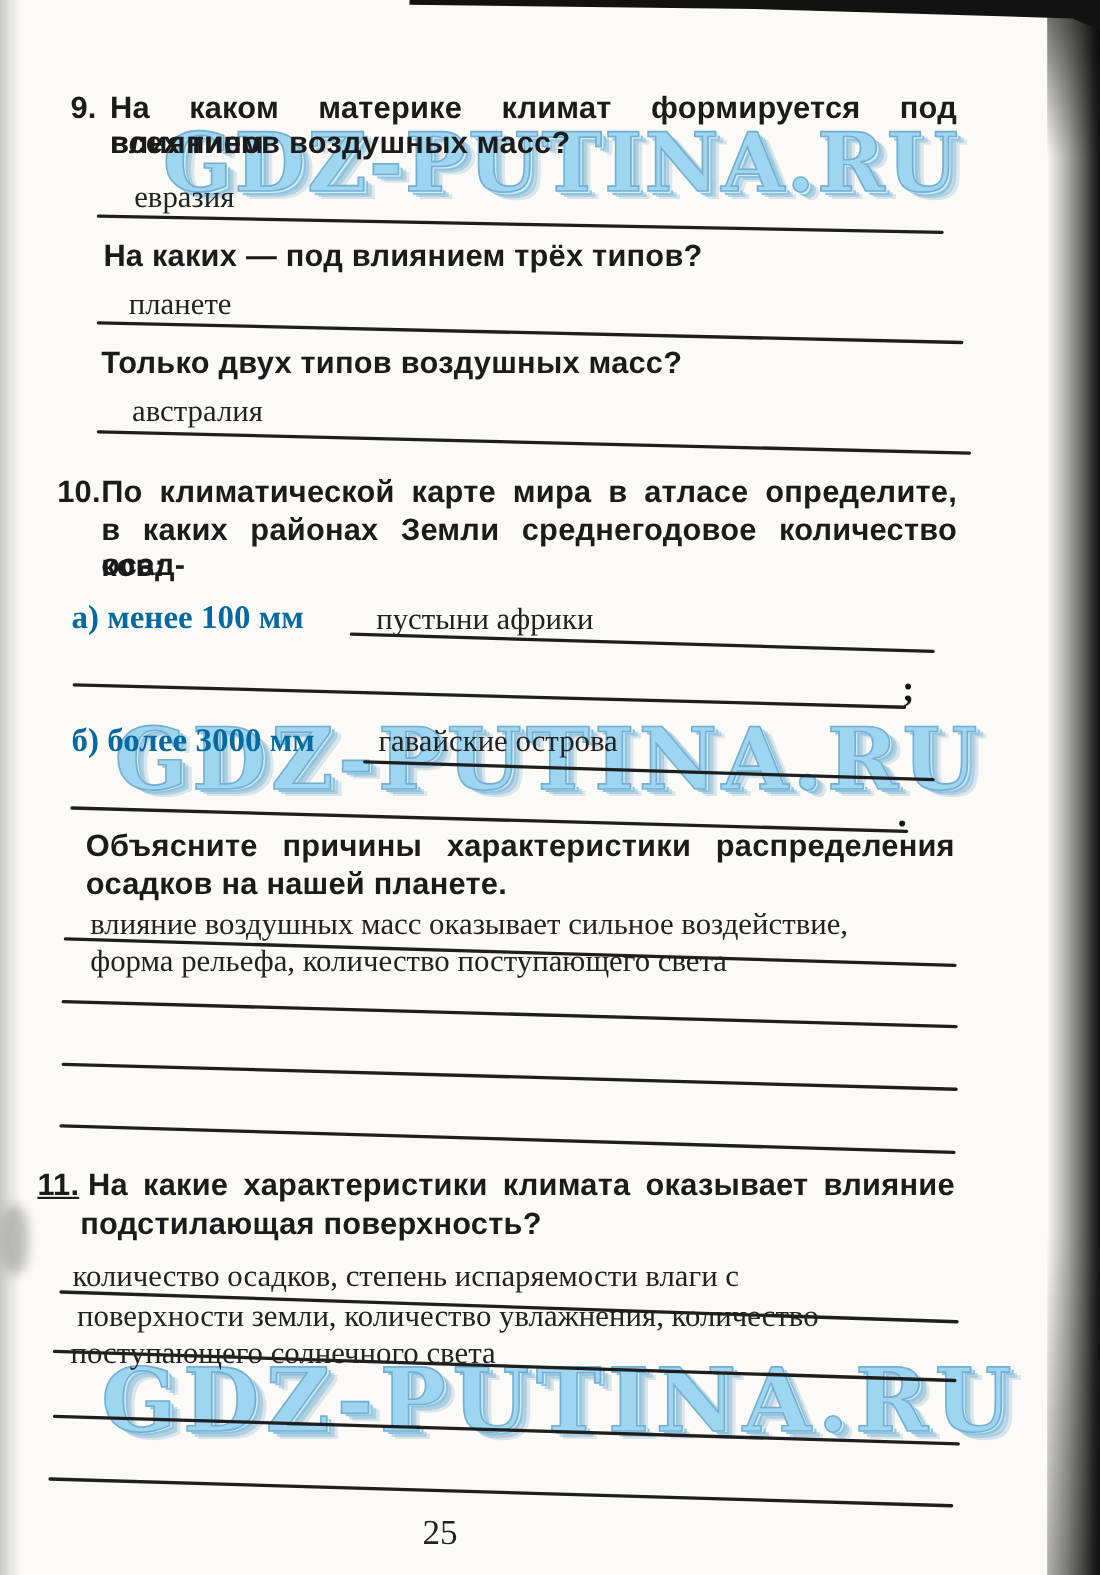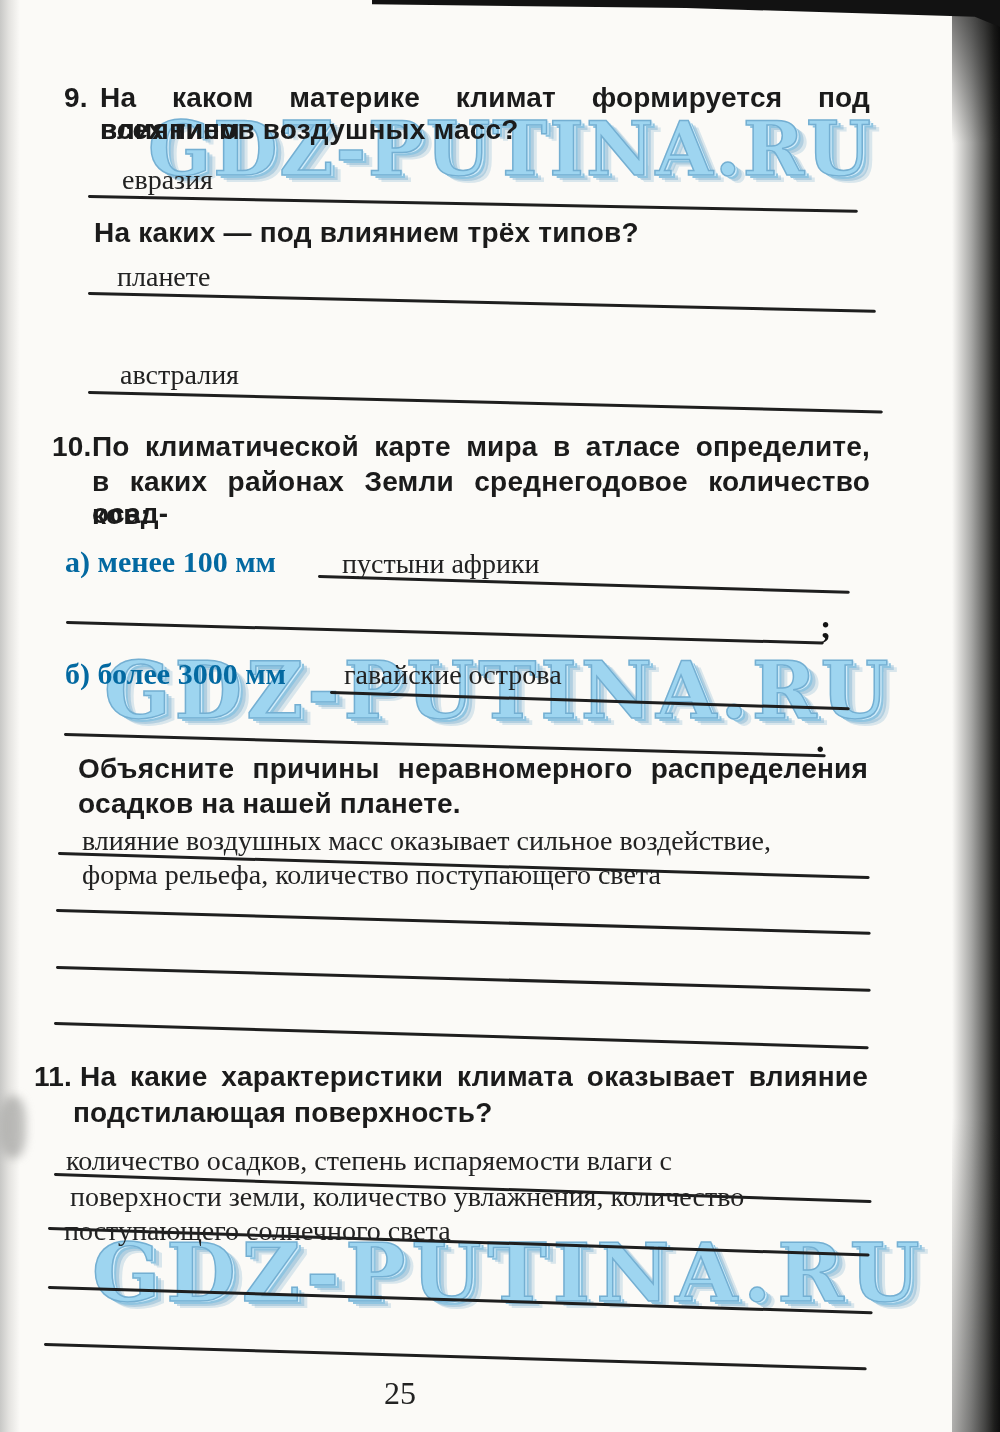--- a/index.html
+++ b/index.html
@@ -81,21 +81,21 @@
   #q10al{left:65px;top:545px;}
   #q10aa{left:342px;top:548px;}
   #semi1{left:820px;top:608px;}
   #q10bl{left:65px;top:657px;}
   #q10ba{left:344px;top:659px;}
   #per1{left:816px;top:722px;}
   #exq1{left:78px;top:753px;width:790px;}
   #exq2{left:78px;top:788px;}
   #exa1{left:82px;top:825px;}
   #exa2{left:82px;top:859px;}
-  #qn11{left:34px;top:1061px;}
+  #qn11{left:34px;top:1061px;text-decoration:underline;}
   #q11t1{left:80px;top:1061px;width:788px;}
   #q11t2{left:73px;top:1097px;}
   #a11-1{left:66px;top:1145px;}
   #a11-2{left:70px;top:1181px;}
   #a11-3{left:64px;top:1215px;}
   #pnum{left:384px;top:1375px;font-size:32px;}
 </style>
 </head>
 <body>
 
@@ -111,41 +111,42 @@
   <div id="wm3" class="wm">GDZ-PUTINA.RU</div>
 
   <div id="qn9" class="txt q">9.</div>
   <div id="q9t1" class="txt q just">На каком материке климат формируется под влиянием</div>
   <div id="q9t2" class="txt q">всех типов воздушных масс?</div>
   <div id="a9-1" class="txt ans">евразия</div>
   <div id="l1" class="rline"></div>
   <div id="q9t3" class="txt q">На каких — под влиянием трёх типов?</div>
   <div id="a9-2" class="txt ans">планете</div>
   <div id="l2" class="rline"></div>
+  <div id="q9t4" class="txt q">Только двух типов воздушных масс?</div>
   <div id="a9-3" class="txt ans">австралия</div>
   <div id="l3" class="rline"></div>
 
   <div id="qn10" class="txt q">10.</div>
   <div id="q10t1" class="txt q just">По климатической карте мира в атласе определите,</div>
   <div id="q10t2" class="txt q just">в каких районах Земли среднегодовое количество осад-</div>
   <div id="q10t3" class="txt q">ков:</div>
 
   <div id="q10al" class="txt lbl">а) менее 100 мм</div>
   <div id="q10aa" class="txt ans">пустыни африки</div>
   <div id="l4" class="rline"></div>
   <div id="l5" class="rline"></div>
   <div id="semi1" class="txt punct">;</div>
 
   <div id="q10bl" class="txt lbl">б) более 3000 мм</div>
   <div id="q10ba" class="txt ans">гавайские острова</div>
   <div id="l6" class="rline"></div>
   <div id="l7" class="rline"></div>
   <div id="per1" class="txt punct">.</div>
 
-  <div id="exq1" class="txt q just">Объясните причины неравномерного распределения</div>
+  <div id="exq1" class="txt q just">Объясните причины характеристики распределения</div>
   <div id="exq2" class="txt q">осадков на нашей планете.</div>
   <div id="exa1" class="txt ans">влияние воздушных масс оказывает сильное воздействие,</div>
   <div id="l8" class="rline"></div>
   <div id="exa2" class="txt ans">форма рельефа, количество поступающего света</div>
   <div id="l9" class="rline"></div>
   <div id="l10" class="rline"></div>
   <div id="l11" class="rline"></div>
 
   <div id="qn11" class="txt q">11.</div>
   <div id="q11t1" class="txt q just">На какие характеристики климата оказывает влияние</div>

